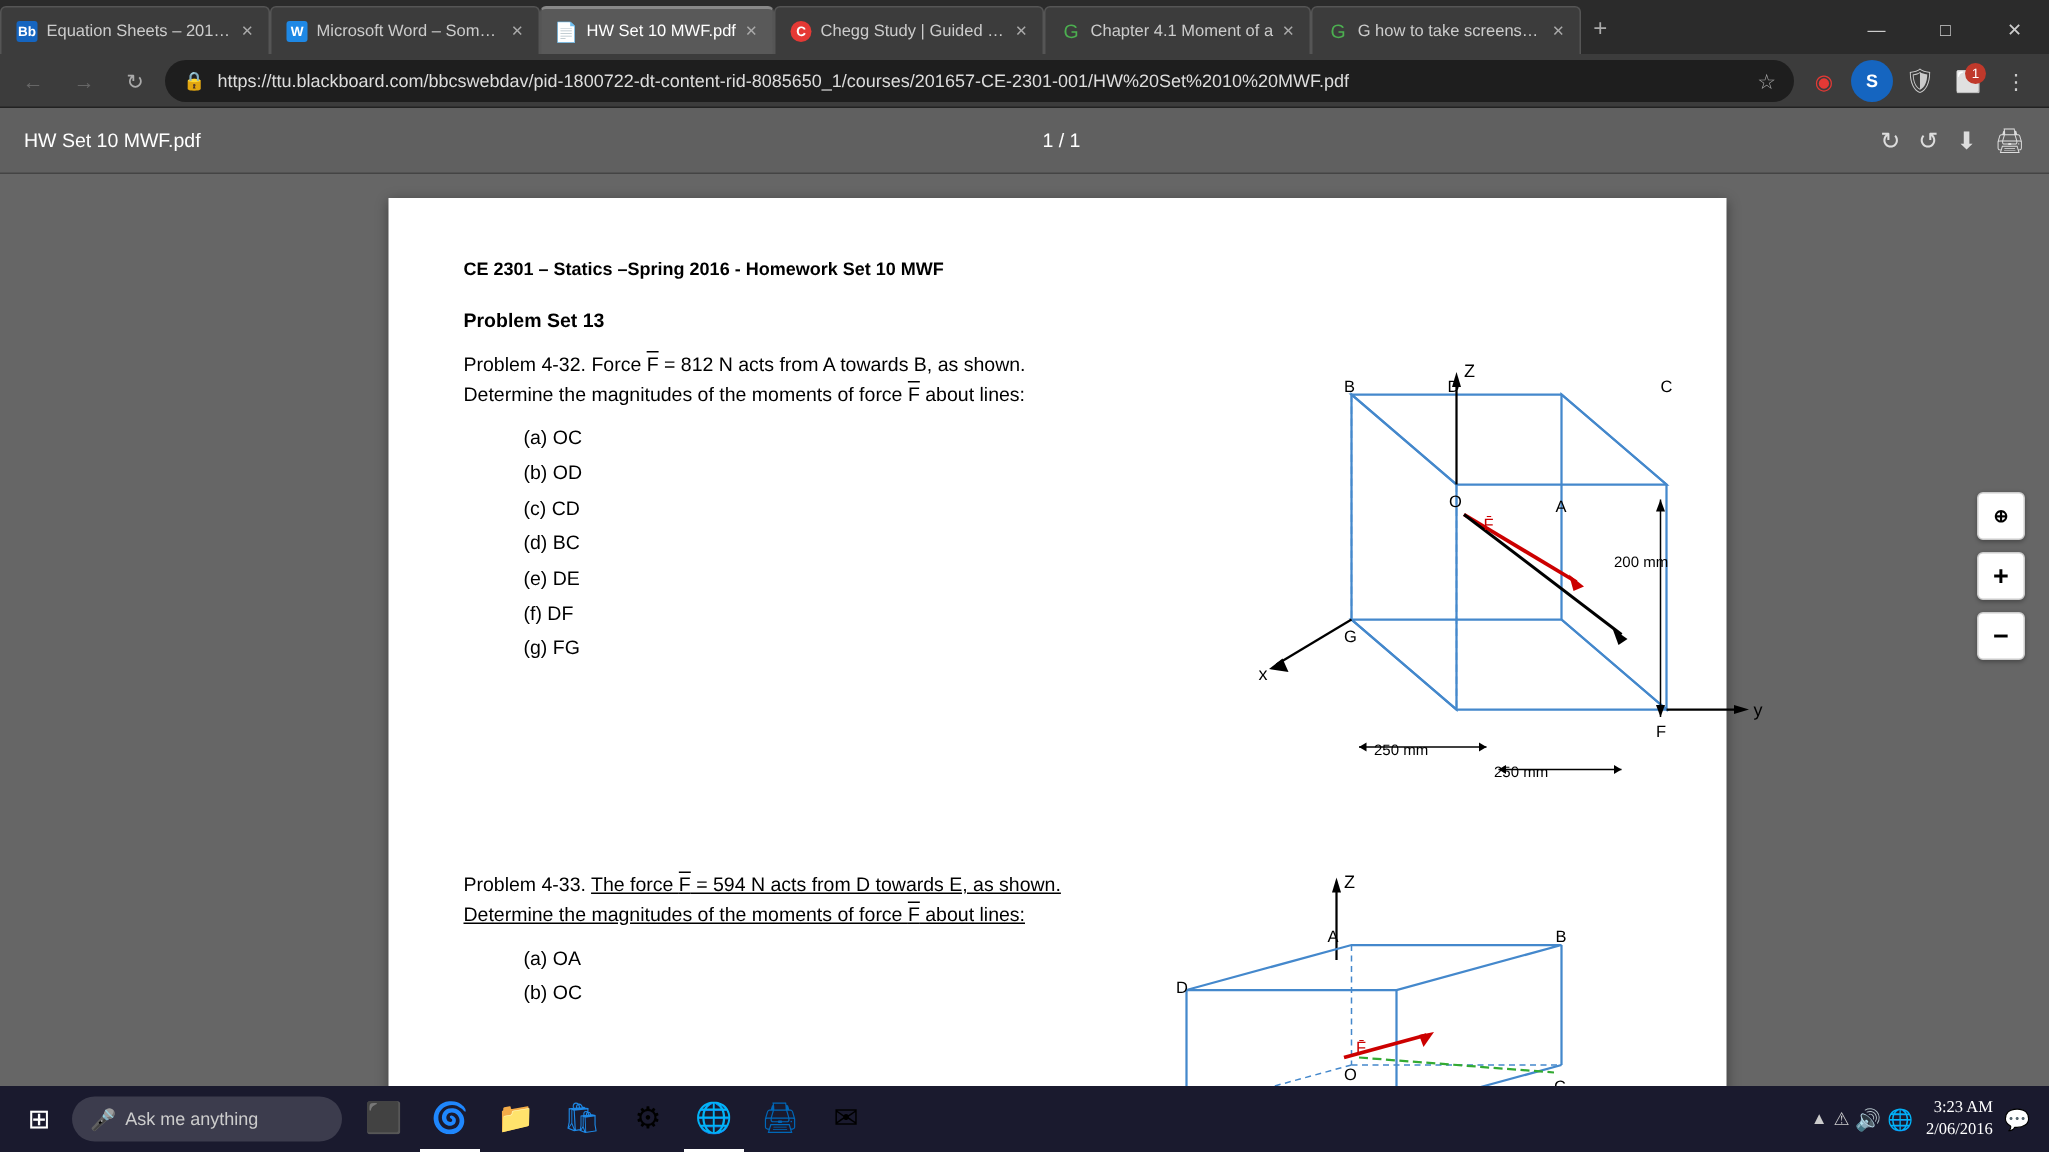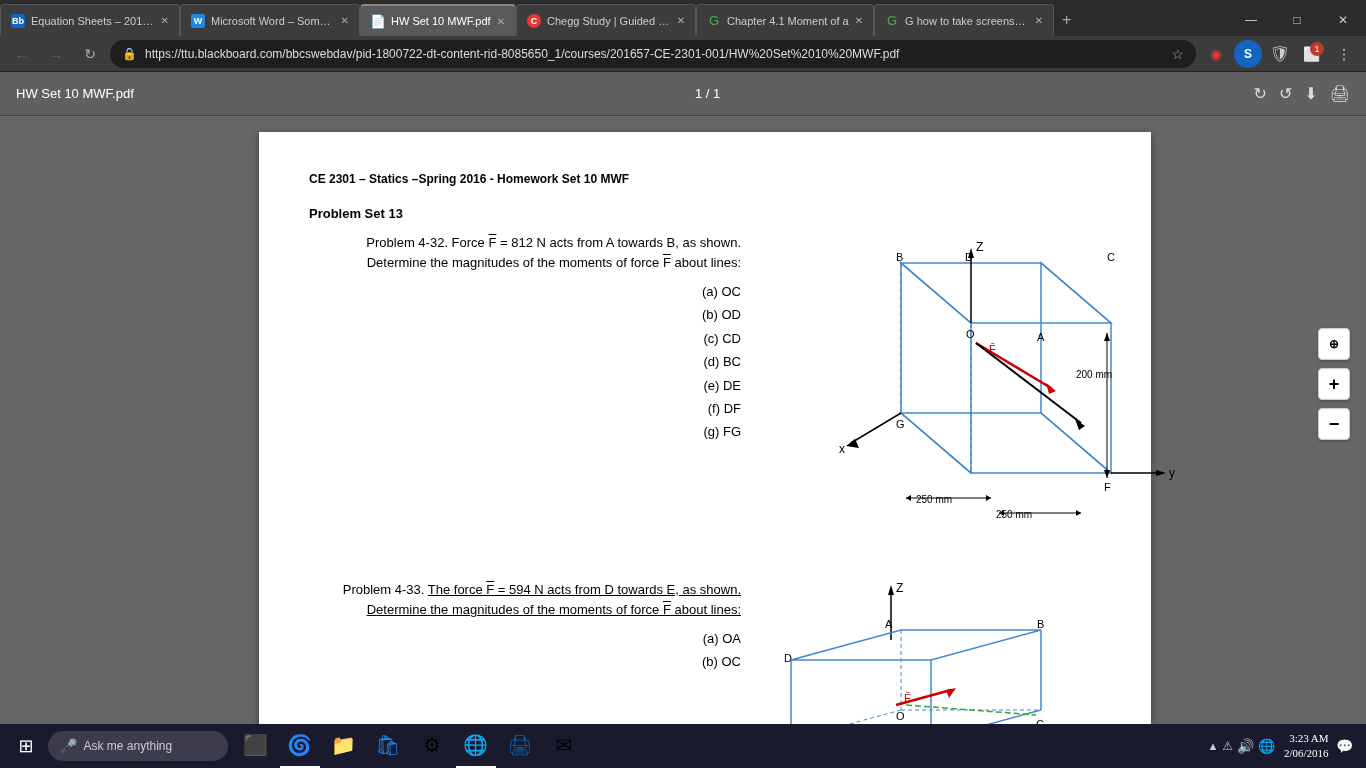--- a/index.html
+++ b/index.html
@@ -237,21 +237,20 @@
     }
     .pdf-list {
       list-style: none;
       margin-left: 40px;
       margin-top: 8px;
       font-size: 13px;
       line-height: 1.8;
     }
     .pdf-content-row {
       display: flex;
-      text-align: right;
     }
     .pdf-text-col {
       flex: 1;
     }
     .pdf-diagram-col {
       width: 360px;
       flex-shrink: 0;
       position: relative;
     }
 

